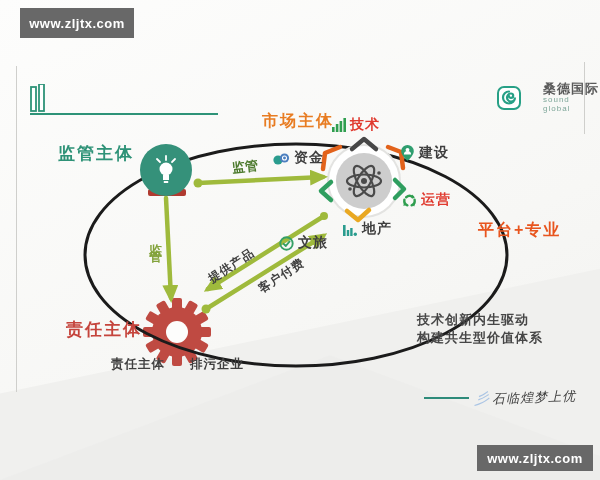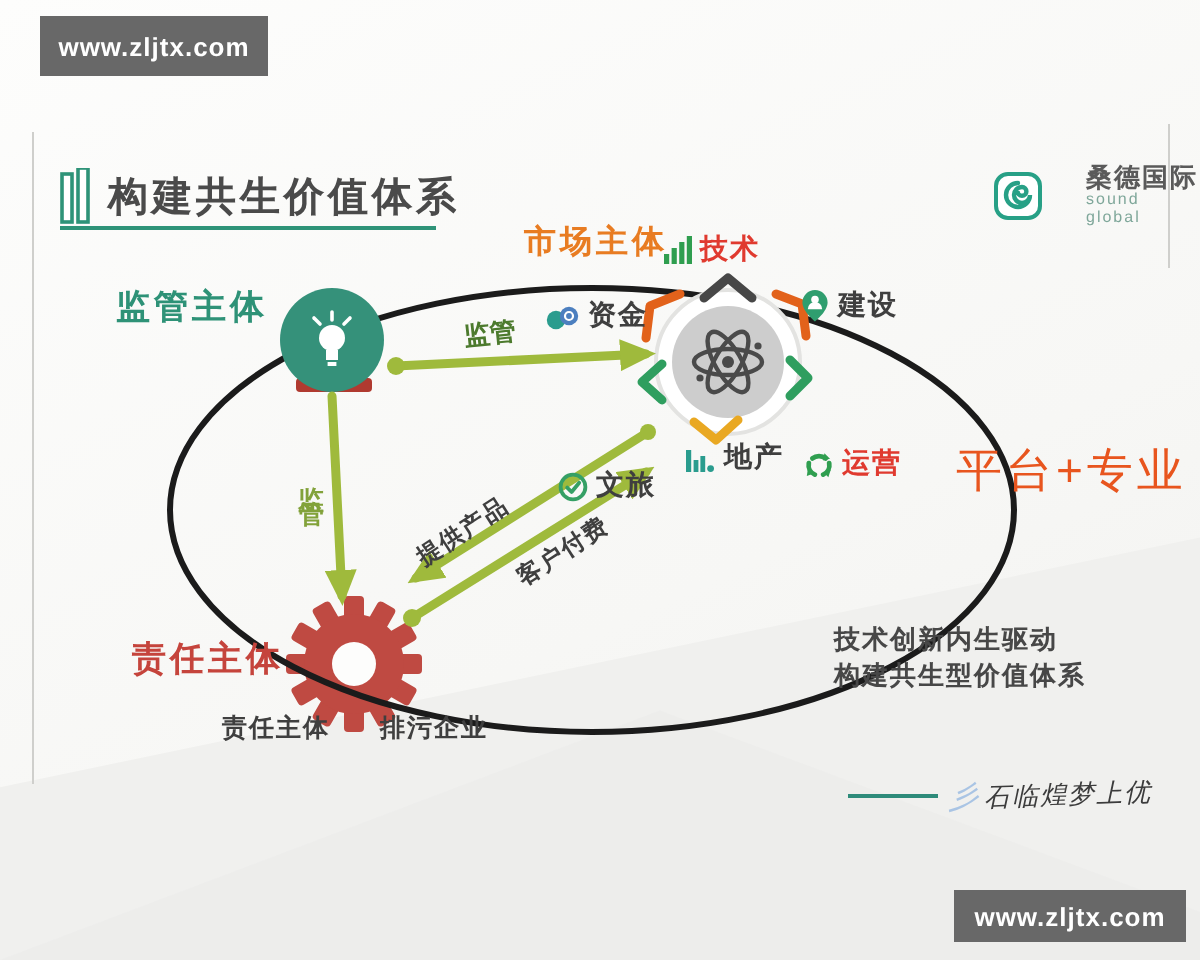--- a/index.html
+++ b/index.html
@@ -19,21 +19,21 @@
   .title-underline{position:absolute;left:30px;top:113px;width:188px;height:2px;background:#2e9378;}
   .logo{position:absolute;left:497px;top:82px;display:flex;gap:22px;align-items:center;}
   .logo-texts{display:flex;flex-direction:column;line-height:1.1;}
   .logo-name{font-size:13px;font-weight:bold;color:#5a5a5a;letter-spacing:1px;}
   .logo-sub{font-size:8px;color:#7fa79a;letter-spacing:1px;}
   .actor{position:absolute;font-weight:bold;letter-spacing:2px;}
   .hub-item{position:absolute;display:flex;align-items:center;gap:4px;
             font-size:14px;font-weight:bold;letter-spacing:1px;color:#3f3f3f;}
   .flow-label{position:absolute;font-weight:bold;color:#3f3f3f;}
   .sub-label{position:absolute;font-size:12.5px;font-weight:bold;color:#3f3f3f;letter-spacing:1px;}
-  .slogan{position:absolute;left:478px;top:220px;font-size:23px;font-weight:normal;
+  .slogan{position:absolute;left:478px;top:220px;font-size:16px;font-weight:bold;
           color:#e8551e;letter-spacing:2px;}
   .right-block{position:absolute;left:417px;top:311px;font-size:13px;font-weight:bold;
                color:#474747;line-height:18px;letter-spacing:1px;}
   .sig-line{position:absolute;left:424px;top:397px;width:45px;height:2px;background:#2e8b7a;}
   .signature{position:absolute;left:474px;top:388px;display:flex;align-items:center;gap:3px;
              transform:rotate(-2deg);}
   .sig-mark{font-family:"DejaVu Serif",serif;font-style:italic;font-size:15px;color:#a9c4e4;}
   .sig-text{font-family:"DejaVu Serif",serif;font-style:italic;font-size:13px;color:#3c3c3c;
             letter-spacing:1px;}
   svg{display:block;}
@@ -52,21 +52,20 @@
   <div class="banner" style="left:20px;top:8px;width:114px;height:30px;">www.zljtx.com</div>
   <div class="banner" style="left:477px;top:445px;width:116px;height:26px;">www.zljtx.com</div>
 
   <div class="title-row">
     <span>
       <svg width="16" height="28" viewBox="0 0 16 28">
         <rect x="1" y="3" width="5" height="24" fill="#fff" stroke="#2e9378" stroke-width="1.8"></rect>
         <rect x="9" y="0" width="5" height="27" fill="#fff" stroke="#2e9378" stroke-width="1.8"></rect>
       </svg>
     </span>
-    <span class="title-text">构建共生价值体系</span>
   </div>
   <div class="title-underline"></div>
 
   <div class="logo">
     <span>
       <svg width="24" height="24" viewBox="0 0 24 24">
         <rect x="1" y="1" width="22" height="22" rx="6" fill="#fff" stroke="#27a086" stroke-width="2"></rect>
         <path d="M12,5.5 a6,6 0 1 0 6,6 a4,4 0 1 1 -4,-4 a2.2,2.2 0 1 1 -2.2,2.2" fill="none" stroke="#27a086" stroke-width="2.2" stroke-linecap="round"></path>
       </svg>
     </span>
@@ -173,21 +172,21 @@
     <span>
       <svg width="15" height="16" viewBox="0 0 15 16">
         <path d="M7.5,0 a6.3,6.3 0 0 1 6.3,6.3 c0,4.4 -6.3,9.5 -6.3,9.5 c0,0 -6.3,-5.1 -6.3,-9.5 A6.3,6.3 0 0 1 7.5,0 Z" fill="#2F9E6F"></path>
         <circle cx="7.5" cy="4.8" r="1.9" fill="#fff"></circle>
         <path d="M3.9,9.6 a3.6,3.6 0 0 1 7.2,0 Z" fill="#fff"></path>
       </svg>
     </span>
     <span>建设</span>
   </div>
 
-  <div class="hub-item" style="left:402px;top:191px;margin-top:32px;">
+  <div class="hub-item" style="left:402px;top:191px;">
     <span>
       <svg width="15" height="15" viewBox="0 0 15 15">
         <g stroke="#2F9E4F" stroke-width="2.4" fill="none" stroke-linecap="round">
           <path d="M4.2,4.2 A5.2,5.2 0 0 1 10.8,4.2"></path>
           <path d="M12.6,6.6 A5.2,5.2 0 0 1 9.6,12.3"></path>
           <path d="M5.4,12.3 A5.2,5.2 0 0 1 2.4,6.6"></path>
         </g>
         <path d="M10.2,1.6 L13,4.4 L9.6,5.2 Z" fill="#2F9E4F"></path>
         <path d="M13.4,9.8 L12.2,13.6 L9.8,11.2 Z" fill="#2F9E4F"></path>
         <path d="M2,9 L1.4,13 L4.8,11.8 Z" fill="#2F9E4F"></path>

